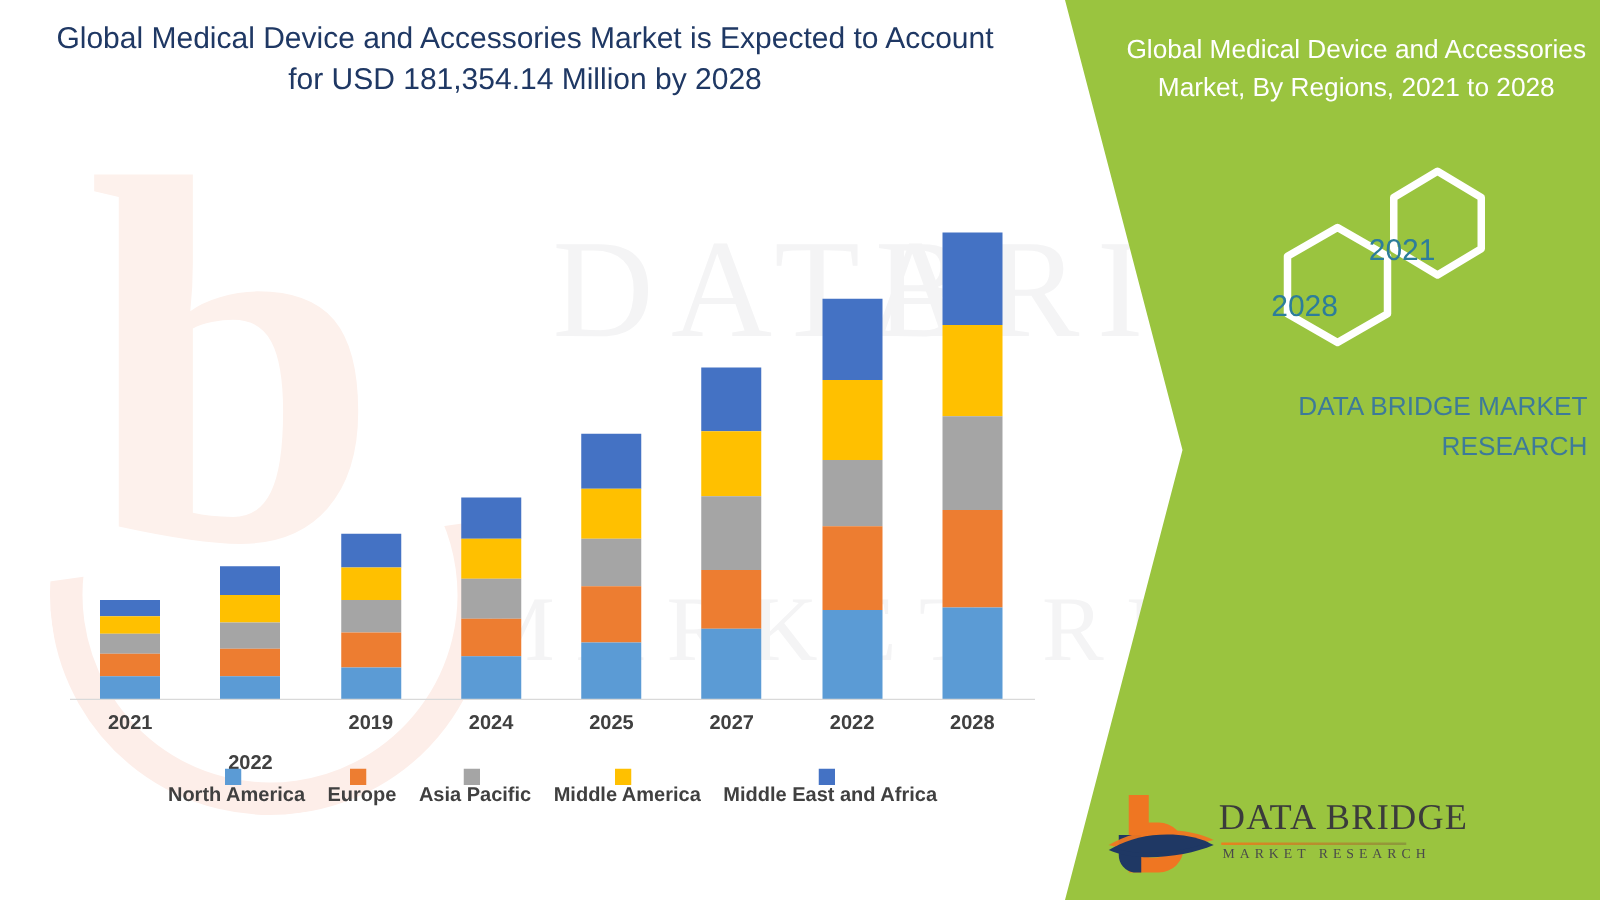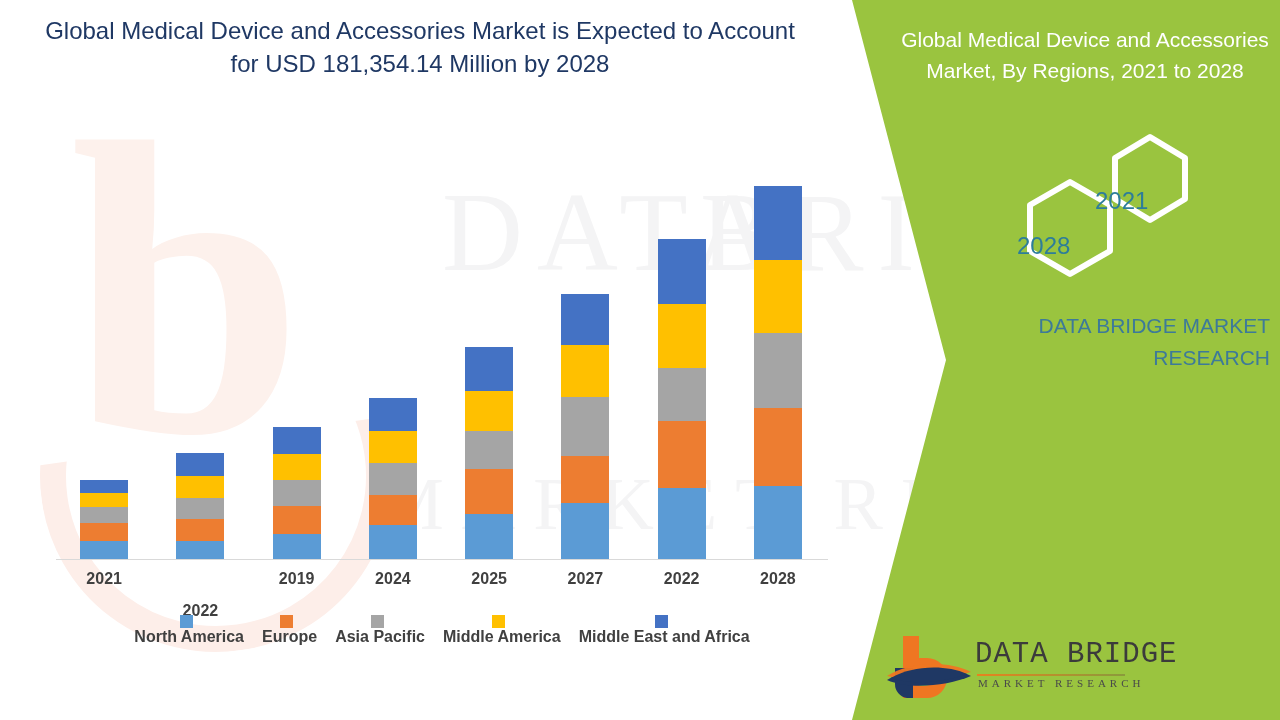--- a/index.html
+++ b/index.html
@@ -56,21 +56,21 @@
   .brand-text {
     position:absolute; left:970px; top:310px; width:300px;
     text-align:right; color:#3d7a99;
     font-size:21px; line-height:32px; font-weight:400;
   }
 
   
   .logo { position:absolute; left:885px; top:632px; width:250px; height:72px; }
   .logo-text {
     position:absolute; left:90px; top:6px;
-    font-family:Liberation Mono, monospace;
+    font-family:Liberation Serif, serif;
     font-size:29px; letter-spacing:1px; color:#3b3b3b; white-space:nowrap;
   }
   .logo-rule {
     position:absolute; left:92px; top:42px; width:148px; height:2px;
     background:linear-gradient(to right,#e8821e,#8a9a3c);
   }
   .logo-sub {
     position:absolute; left:93px; top:45px;
     font-family:"Liberation Serif", serif;
     font-size:11px; letter-spacing:4px; color:#4a4a4a; white-space:nowrap;

